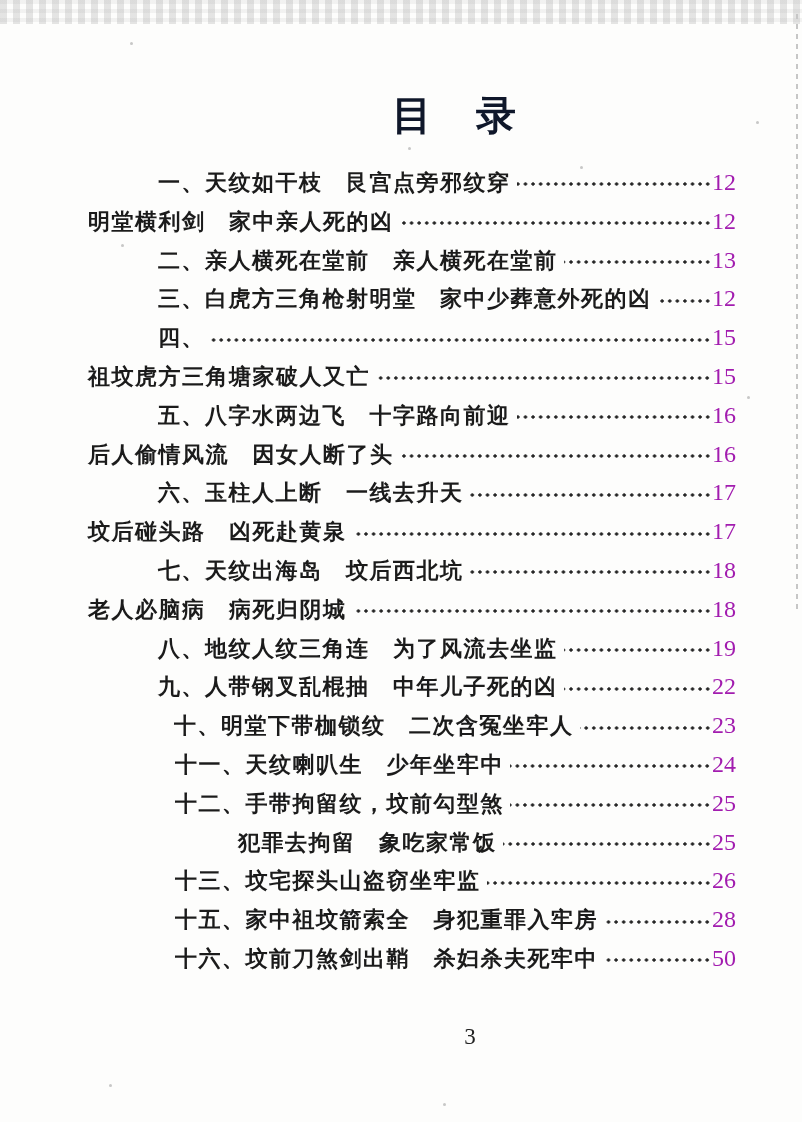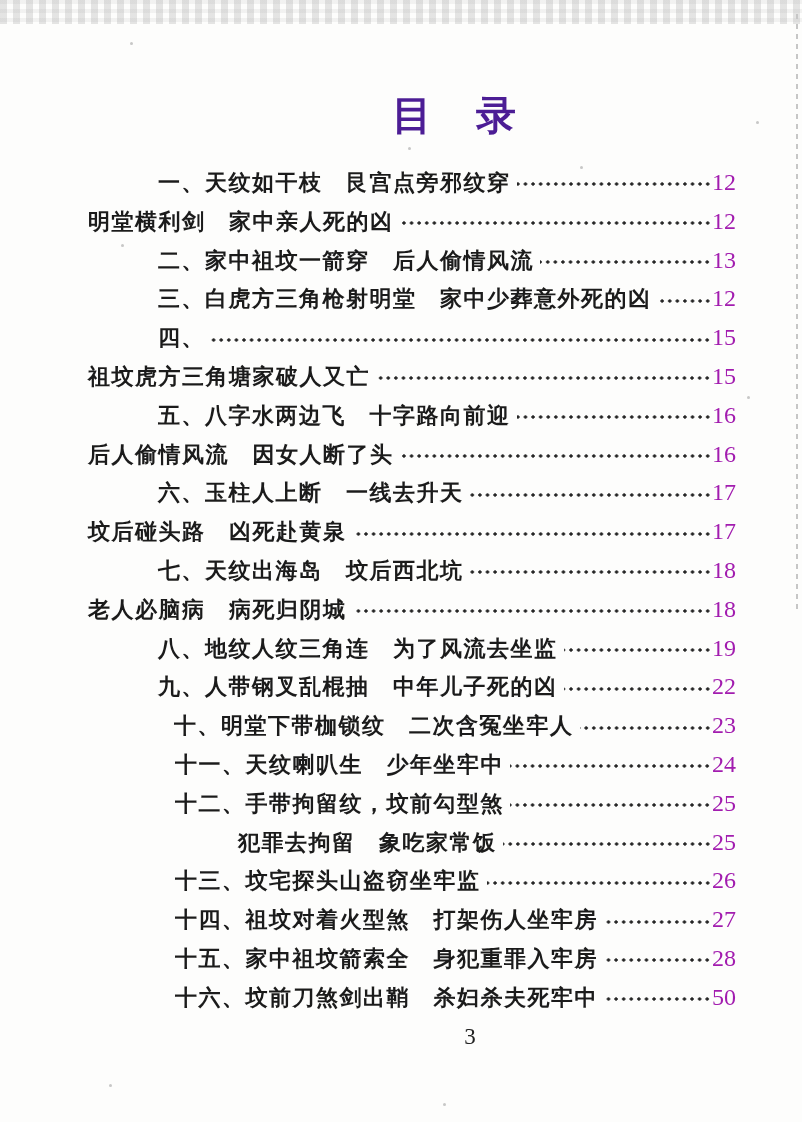--- a/index.html
+++ b/index.html
@@ -19,21 +19,21 @@
   .scan-right{
     position:absolute;top:14px;right:4px;width:2px;height:600px;
     background-image:repeating-linear-gradient(180deg,#c6c6c6 0 5px, rgba(255,255,255,0) 5px 10px);
   }
   .speck{position:absolute;width:3px;height:3px;border-radius:50%;background:#9a9a9a;opacity:.55;}
 
   .title{
     position:absolute;top:96px;left:0;width:100%;box-sizing:border-box;
     padding-left:108px;text-align:center;
     font-size:40px;font-weight:bold;letter-spacing:2px;line-height:1;
-    color:#4c1d95;
+    color:#0f172a;
   }
 
   .toc{position:absolute;top:163px;left:0;right:66px;}
   .toc-row{
     display:flex;align-items:baseline;white-space:nowrap;
     height:38.8px;line-height:38.8px;
     font-size:22px;font-weight:bold;letter-spacing:1.5px;color:#1b1b1b;
   }
   .r-n1{padding-left:158px}
   .r-n1c{padding-left:174px}
@@ -80,21 +80,21 @@
     <span class="pg">12</span>
   </div>
     <div class="toc-row r-s1">
     <span class="num"></span>
     <span class="text">明堂横利剑　家中亲人死的凶</span>
     <span class="leader"></span>
     <span class="pg">12</span>
   </div>
     <div class="toc-row r-n1">
     <span class="num">二、</span>
-    <span class="text">家中祖坟一箭穿　后人偷情风流</span>
+    <span class="text">亲人横死在堂前　亲人横死在堂前</span>
     <span class="leader"></span>
     <span class="pg">13</span>
   </div>
     <div class="toc-row r-n1">
     <span class="num">三、</span>
     <span class="text">白虎方三角枪射明堂　家中少葬意外死的凶</span>
     <span class="leader"></span>
     <span class="pg">12</span>
   </div>
     <div class="toc-row r-n1">
@@ -180,26 +180,20 @@
     <span class="leader"></span>
     <span class="pg">25</span>
   </div>
     <div class="toc-row r-n2">
     <span class="num">十三、</span>
     <span class="text">坟宅探头山盗窃坐牢监</span>
     <span class="leader"></span>
     <span class="pg">26</span>
   </div>
     <div class="toc-row r-n2">
-    <span class="num">十四、</span>
-    <span class="text">祖坟对着火型煞　打架伤人坐牢房</span>
-    <span class="leader"></span>
-    <span class="pg">27</span>
-  </div>
-    <div class="toc-row r-n2">
     <span class="num">十五、</span>
     <span class="text">家中祖坟箭索全　身犯重罪入牢房</span>
     <span class="leader"></span>
     <span class="pg">28</span>
   </div>
     <div class="toc-row r-n2">
     <span class="num">十六、</span>
     <span class="text">坟前刀煞剑出鞘　杀妇杀夫死牢中</span>
     <span class="leader"></span>
     <span class="pg">50</span>

